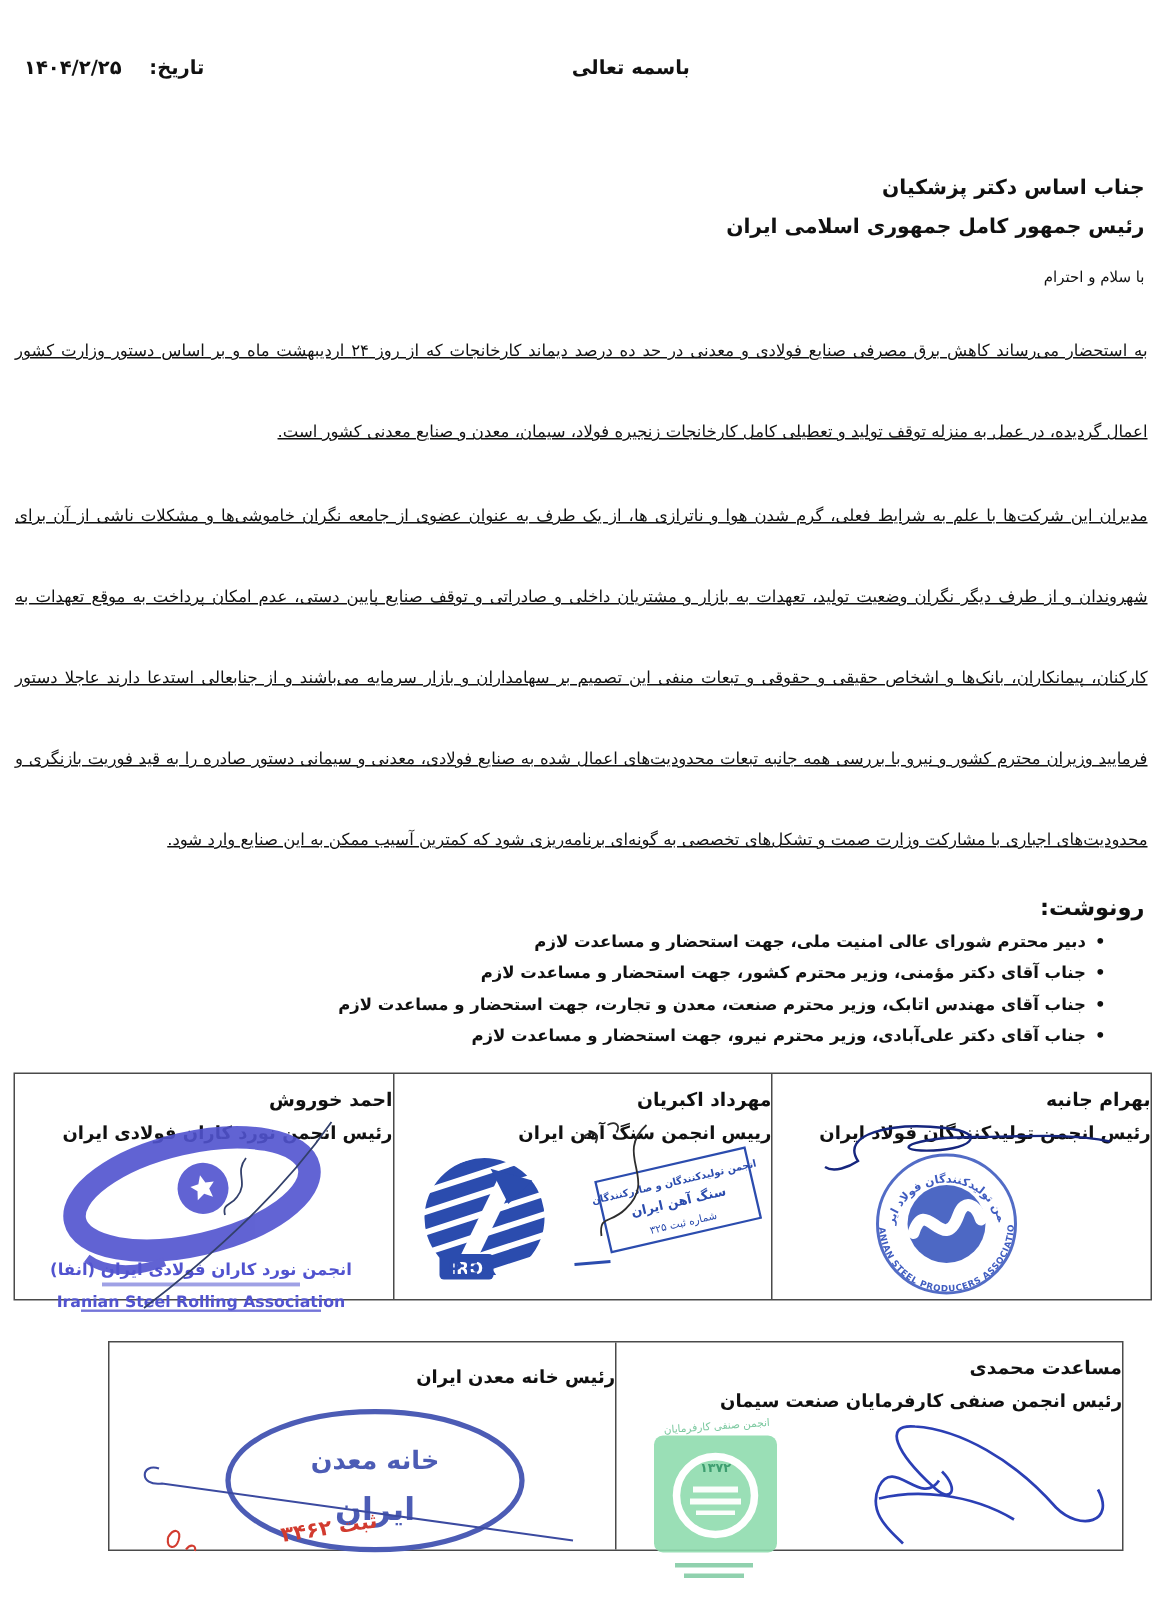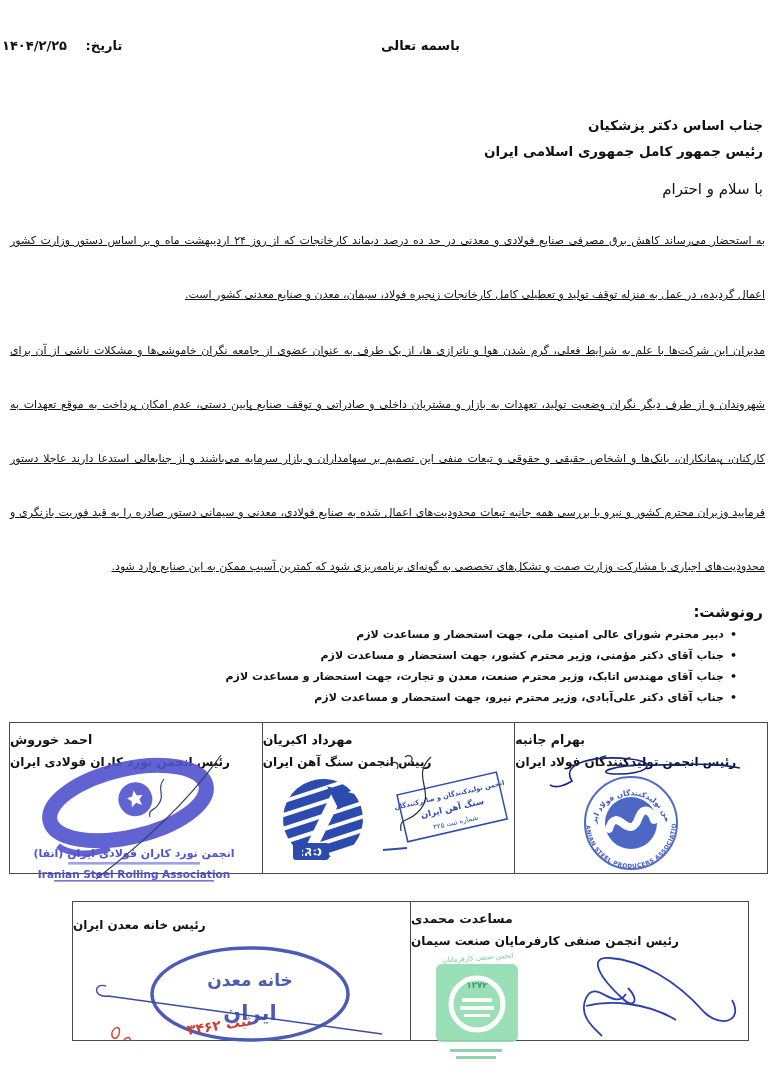--- a/index.html
+++ b/index.html
@@ -1,37 +1,37 @@
 <!DOCTYPE html>
 <html lang="fa" dir="rtl"><head>
 <meta charset="utf-8">
 <style>
   html,body{margin:0;padding:0;background:#fff;}
   .page{position:relative;width:777px;height:1080px;background:#fff;overflow:hidden;
         font-family:"DejaVu Sans",sans-serif;direction:rtl;color:#111;}
   
   .hdr{position:relative;padding-top:38px;height:28px;}
   .besmele{text-align:center;font-weight:bold;font-size:13px;transform:translateX(32px);}
-  .dateline{position:absolute;left:2px;top:38px;font-weight:bold;font-size:13px;direction:rtl;}
+  .dateline{position:absolute;left:16px;top:38px;font-weight:bold;font-size:13px;direction:rtl;}
   .dateline .dv{margin-right:14px;}
   
   .recipient{margin:46px 14px 0 14px;font-weight:bold;font-size:13.5px;line-height:26px;}
-  .salutation{margin:16px 14px 16px 14px;font-size:15px;}
+  .salutation{margin:16px 14px 16px 14px;font-size:10px;}
   
   .para{margin:6px 12px 0 10px;font-size:11px;line-height:54px;text-align:justify;text-decoration:underline;}
   
   .cc{margin:8px 14px 0 12px;}
   .cc-label{font-weight:bold;font-size:15px;line-height:20px;}
   .cc ul{margin:2px 0 0 0;padding:0 26px 0 0;list-style:none;}
   .cc li{position:relative;font-weight:bold;font-size:11px;line-height:21px;padding-right:13px;}
   .cc li::before{content:"•";position:absolute;right:0;top:0;font-size:11px;}
   
   .sigtable{display:flex;border:1px solid #4a4a4a;background:#fff;}
   .sigtable .cell{flex:1;border-left:1px solid #4a4a4a;position:relative;overflow:visible;
-                  text-align:left;padding-top:9px;}
+                  text-align:right;padding-top:9px;}
   .sigtable .cell:last-child{border-left:none;}
   .tbl1{margin:14px 9px 0 9px;height:150px;}
   .tbl2{width:675px;height:138px;margin:27px 28px 0 auto;}
   .sig-name{font-weight:bold;font-size:12.5px;line-height:16px;}
   .sig-title{font-weight:bold;font-size:12px;line-height:16px;margin-top:6px;}
   .abs{position:absolute;}
   svg{overflow:visible;}
 </style>
 </head>
 <body>

